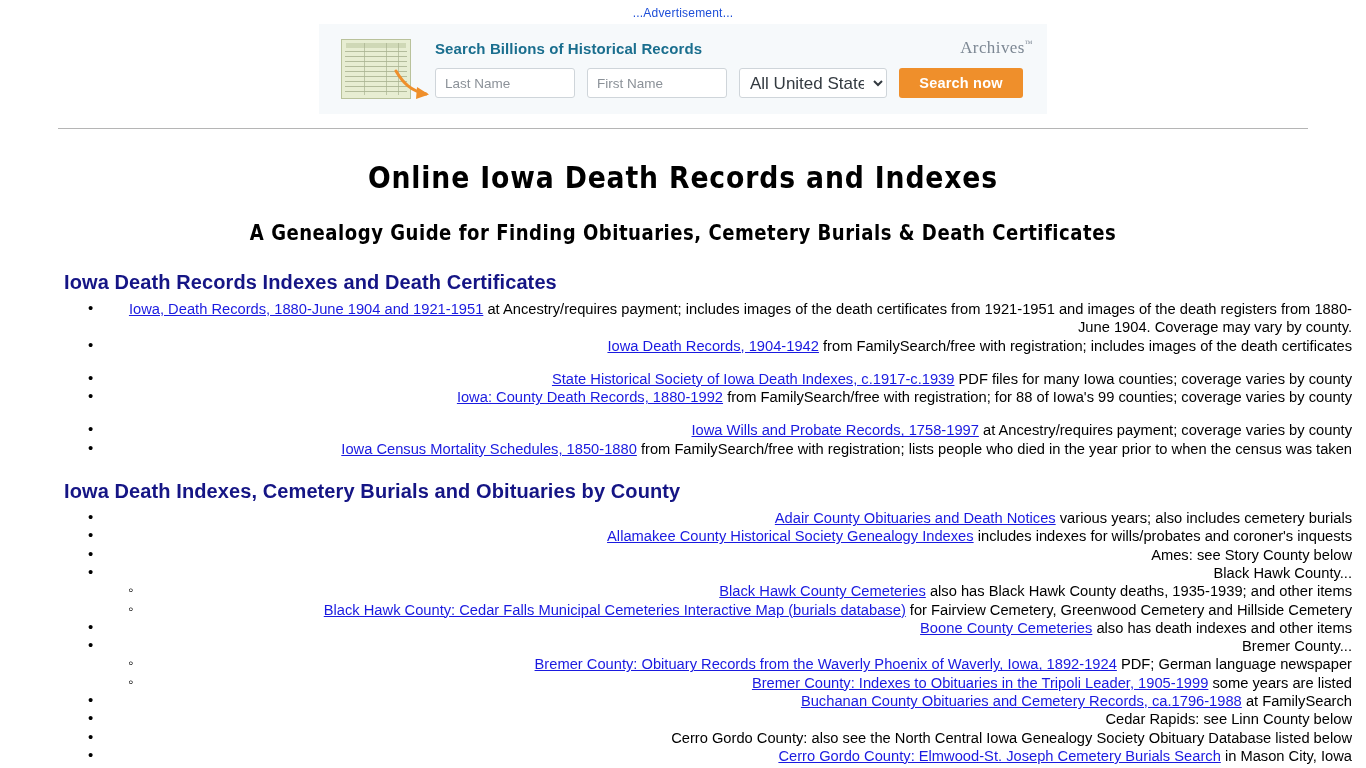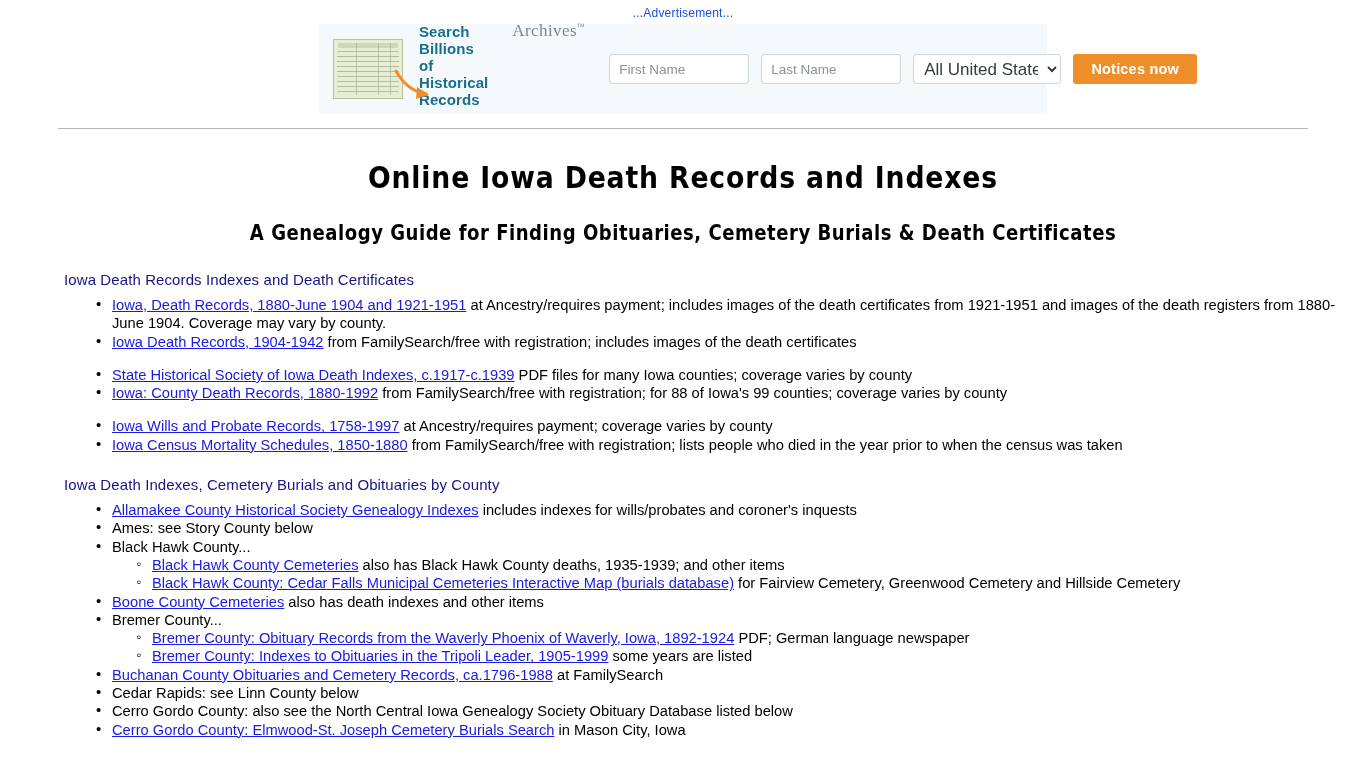--- a/index.html
+++ b/index.html
@@ -81,24 +81,23 @@
     left: 60px;
     top: 30px;
     width: 42px;
     height: 34px;
     pointer-events: none;
   }
 
   .ad-main {
     flex: 1;
     display: flex;
-    flex-direction: row;
+    flex-direction: column;
     justify-content: space-between;
     padding-left: 16px;
-    gap: 20px;
   }
   .ad-toprow {
     display: flex;
     align-items: flex-start;
     justify-content: space-between;
     padding-right: 4px;
     margin-bottom: 8px;
   }
   .ad-headline {
     font-size: 15px;
@@ -191,32 +190,33 @@
     margin-top: 26px;
     letter-spacing: .6px;
   }
 
   
   .content {
     padding: 0 14px 0 64px;
     margin-top: 26px;
   }
   .section-heading {
-    font-size: 15px;
-    font-weight: normal;
+    font-size: 20px;
+    font-weight: bold;
     color: #151585;
     margin: 0 0 6px 0;
     letter-spacing: .1px;
   }
   .section-heading.second { margin-top: 22px; }
 
   ul.lvl1 {
     list-style: none;
-    margin: 8px;
+    margin: 0;
     padding: 0 0 0 24px;
+    text-align: right;
   }
   ul.lvl1 > li {
     position: relative;
     font-size: 14.7px;
     line-height: 18.3px;
     color: #000000;
     padding-left: 16px;
     margin: 0;
   }
   ul.lvl1 > li::before {
@@ -298,26 +298,26 @@
         <path d="M24 18 L36 25.5 L23 30 Z" fill="#ef8f2b"></path>
       </svg>
     </div>
 
     <div class="ad-main">
       <div class="ad-toprow">
         <div class="ad-headline">Search Billions of Historical Records</div>
         <div class="ad-brand"><span>Archives</span><sup>™</sup></div>
       </div>
       <div class="ad-form">
+        <input class="ad-input" type="text" placeholder="Last Name" style="">
         <input class="ad-input" type="text" placeholder="First Name" style="">
-        <input class="ad-input" type="text" placeholder="Last Name" style="">
         <select class="ad-select">
           <option>All United States</option>
         </select>
-        <button class="ad-search-btn">Notices now</button>
+        <button class="ad-search-btn">Search now</button>
       </div>
     </div>
 
   </div>
 </div>
 
 <hr class="top-rule">
 
 <div class="page-title">Online Iowa Death Records and Indexes</div>
 <div class="page-subtitle">A Genealogy Guide for Finding Obituaries, Cemetery Burials &amp; Death Certificates</div>
@@ -329,20 +329,21 @@
       <li><a class="rec-link">Iowa Death Records, 1904-1942</a><span class="plain"> from FamilySearch/free with registration; includes images of the death certificates</span></li>
       <div class="gap"></div>
       <li><a class="rec-link">State Historical Society of Iowa Death Indexes, c.1917-c.1939</a><span class="plain"> PDF files for many Iowa counties; coverage varies by county</span></li>
       <li><a class="rec-link">Iowa: County Death Records, 1880-1992</a><span class="plain"> from FamilySearch/free with registration; for 88 of Iowa's 99 counties; coverage varies by county</span></li>
       <div class="gap"></div>
       <li><a class="rec-link">Iowa Wills and Probate Records, 1758-1997</a><span class="plain"> at Ancestry/requires payment; coverage varies by county</span></li>
       <li><a class="rec-link">Iowa Census Mortality Schedules, 1850-1880</a><span class="plain"> from FamilySearch/free with registration; lists people who died in the year prior to when the census was taken</span></li>
     </ul>
     <div class="section-heading second">Iowa Death Indexes, Cemetery Burials and Obituaries by County</div>
     <ul class="lvl1">
+      <li><a class="rec-link">Adair County Obituaries and Death Notices</a><span class="plain"> various years; also includes cemetery burials</span></li>
       <li><a class="rec-link">Allamakee County Historical Society Genealogy Indexes</a><span class="plain"> includes indexes for wills/probates and coroner's inquests</span></li>
       <li><span class="plain">Ames: see Story County below</span></li>
       <li><span class="plain">Black Hawk County...</span><ul class="lvl2">
           <li><a class="rec-link">Black Hawk County Cemeteries</a><span class="plain"> also has Black Hawk County deaths, 1935-1939; and other items</span></li>
           <li><a class="rec-link">Black Hawk County: Cedar Falls Municipal Cemeteries Interactive Map (burials database)</a><span class="plain"> for Fairview Cemetery, Greenwood Cemetery and Hillside Cemetery</span></li>
         </ul></li>
       <li><a class="rec-link">Boone County Cemeteries</a><span class="plain"> also has death indexes and other items</span></li>
       <li><span class="plain">Bremer County...</span><ul class="lvl2">
           <li><a class="rec-link">Bremer County: Obituary Records from the Waverly Phoenix of Waverly, Iowa, 1892-1924</a><span class="plain"> PDF; German language newspaper</span></li>
           <li><a class="rec-link">Bremer County: Indexes to Obituaries in the Tripoli Leader, 1905-1999</a><span class="plain"> some years are listed</span></li>

